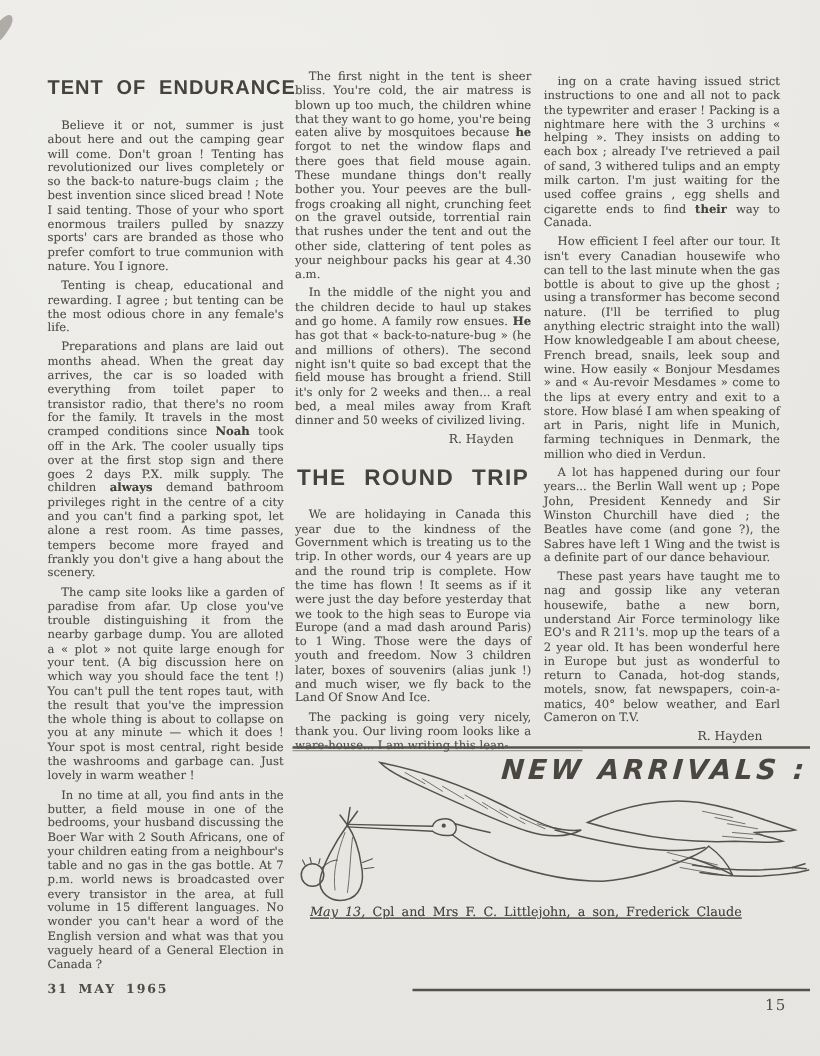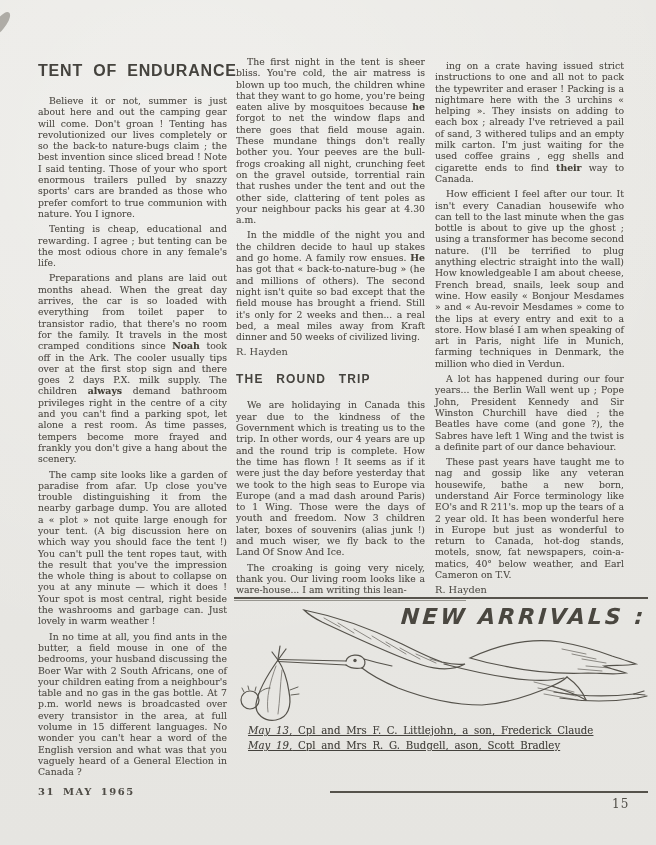--- a/index.html
+++ b/index.html
@@ -19,30 +19,30 @@
   .col1{left:38px;top:62px;}
   .col2{left:236px;top:56px;}
   .col3{left:435px;top:60px;}
   h1.head{
     font-family:"Liberation Sans", sans-serif;font-weight:bold;
     font-size:16px;letter-spacing:.8px;word-spacing:5px;
     color:#45433e;margin:0 0 15px 0;white-space:nowrap;
   }
   h2.head{
     font-family:"Liberation Sans", sans-serif;font-weight:bold;
-    font-size:12px;letter-spacing:1.2px;word-spacing:8px;text-align:left;
+    font-size:18px;letter-spacing:1.2px;word-spacing:8px;text-align:center;
     color:#45433e;margin:15px 0 13px 0;white-space:nowrap;
   }
   .para{
     font-size:9.3px;line-height:11.3px;text-align:justify;text-indent:11px;
     margin:0 0 4px 0;color:#504d47;hyphens:auto;
     text-shadow:0 0 .4px rgba(82,78,70,.35);
   }
   .para b{font-weight:bold;color:#454239;}
-  .sig{font-size:9.8px;text-align:left;padding-right:14px;margin:2px 0 0 0;color:#4b4842;}
+  .sig{font-size:9.8px;text-align:right;padding-right:14px;margin:2px 0 0 0;color:#4b4842;}
   .arrivals{
     position:absolute;left:234px;top:597px;width:414px;height:178px;
     border-top:2.5px solid #56534c;
   }
   .arrivals::after{content:"";position:absolute;left:0;top:1px;width:56%;height:1px;
     background:#56534c;opacity:.55;}
   .arrivals-title{
     position:absolute;right:2px;top:5px;
     font-family:"DejaVu Sans", sans-serif;font-style:italic;font-weight:bold;
     font-size:22px;letter-spacing:3px;color:#4a4740;
@@ -81,21 +81,21 @@
 
   <div class="col col2">
     <div>
         <p class="para">The first night in the tent is sheer bliss. You're cold, the air matress is blown up too much, the children whine that they want to go home, you're being eaten alive by mosquitoes because <b>he</b> forgot to net the window flaps and there goes that field mouse again. These mundane things don't really bother you. Your peeves are the bull-frogs croaking all night, crunching feet on the gravel outside, torrential rain that rushes under the tent and out the other side, clattering of tent poles as your neighbour packs his gear at 4.30 a.m.</p>
         <p class="para">In the middle of the night you and the children decide to haul up stakes and go home. A family row ensues. <b>He</b> has got that « back-to-nature-bug » (he and millions of others). The second night isn't quite so bad except that the field mouse has brought a friend. Still it's only for 2 weeks and then... a real bed, a meal miles away from Kraft dinner and 50 weeks of civilized living.</p>
       </div>
     <div class="sig">R. Hayden</div>
     <h2 class="head">THE ROUND TRIP</h2>
     <div>
         <p class="para">We are holidaying in Canada this year due to the kindness of the Government which is treating us to the trip. In other words, our 4 years are up and the round trip is complete. How the time has flown ! It seems as if it were just the day before yesterday that we took to the high seas to Europe via Europe (and a mad dash around Paris) to 1 Wing. Those were the days of youth and freedom. Now 3 children later, boxes of souvenirs (alias junk !) and much wiser, we fly back to the Land Of Snow And Ice.</p>
-        <p class="para">The croaking is going very nicely, thank you. Our living room looks like a ware-house... I am writing this lean-</p>
+        <p class="para">The packing is going very nicely, thank you. Our living room looks like a ware-house... I am writing this lean-</p>
       </div>
   </div>
 
   <div class="col col3">
     <div>
         <p class="para">ing on a crate having issued strict instructions to one and all not to pack the typewriter and eraser ! Packing is a nightmare here with the 3 urchins « helping ». They insists on adding to each box ; already I've retrieved a pail of sand, 3 withered tulips and an empty milk carton. I'm just waiting for the used coffee grains , egg shells and cigarette ends to find <b>their</b> way to Canada.</p>
         <p class="para">How efficient I feel after our tour. It isn't every Canadian housewife who can tell to the last minute when the gas bottle is about to give up the ghost ; using a transformer has become second nature. (I'll be terrified to plug anything electric straight into the wall) How knowledgeable I am about cheese, French bread, snails, leek soup and wine. How easily « Bonjour Mesdames » and « Au-revoir Mesdames » come to the lips at every entry and exit to a store. How blasé I am when speaking of art in Paris, night life in Munich, farming techniques in Denmark, the million who died in Verdun.</p>
         <p class="para">A lot has happened during our four years... the Berlin Wall went up ; Pope John, President Kennedy and Sir Winston Churchill have died ; the Beatles have come (and gone ?), the Sabres have left 1 Wing and the twist is a definite part of our dance behaviour.</p>
         <p class="para">These past years have taught me to nag and gossip like any veteran housewife, bathe a new born, understand Air Force terminology like EO's and R 211's. mop up the tears of a 2 year old. It has been wonderful here in Europe but just as wonderful to return to Canada, hot-dog stands, motels, snow, fat newspapers, coin-a-matics, 40° below weather, and Earl Cameron on T.V.</p>
       </div>
@@ -182,20 +182,19 @@
             <path d="M21,89 L22,85"></path>
           <path d="M24,92 C28,88 32,86 36,86"></path>
           <path d="M56,88 L64,85"></path>
             <path d="M57,93 L65,92"></path>
         </g>
       </g>
     </svg>
 
     <div class="births">
         <p class="birth"><i>May 13,</i> Cpl and Mrs F. C. Littlejohn, a son, Frederick Claude</p>
-        <p class="birth"><i>May 19,</i> Cpl and Mrs R. G. Budgell, ason, Scott Bradley</p>
       </div>
   </div>
 
   <div class="footer-date">31 MAY 1965</div>
   <div class="footer-rule"></div>
   <div class="page-number">15</div>
 </div>
 
 </body></html>

